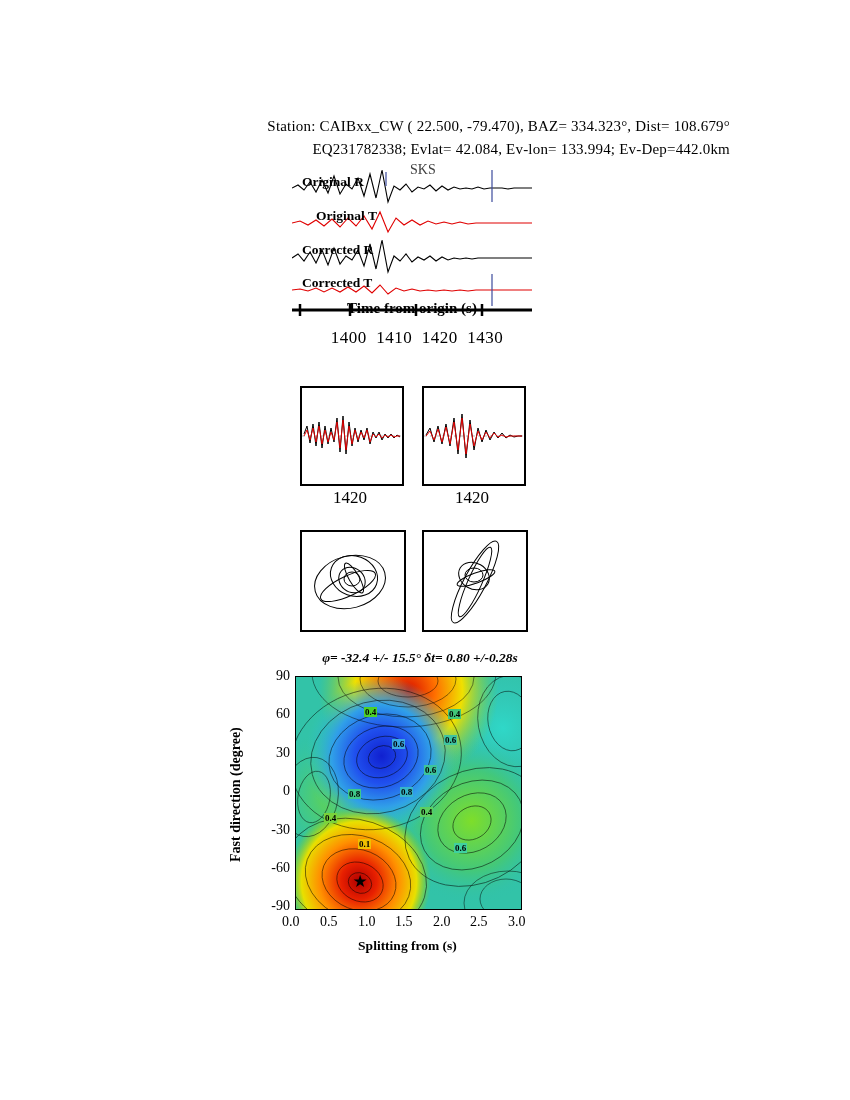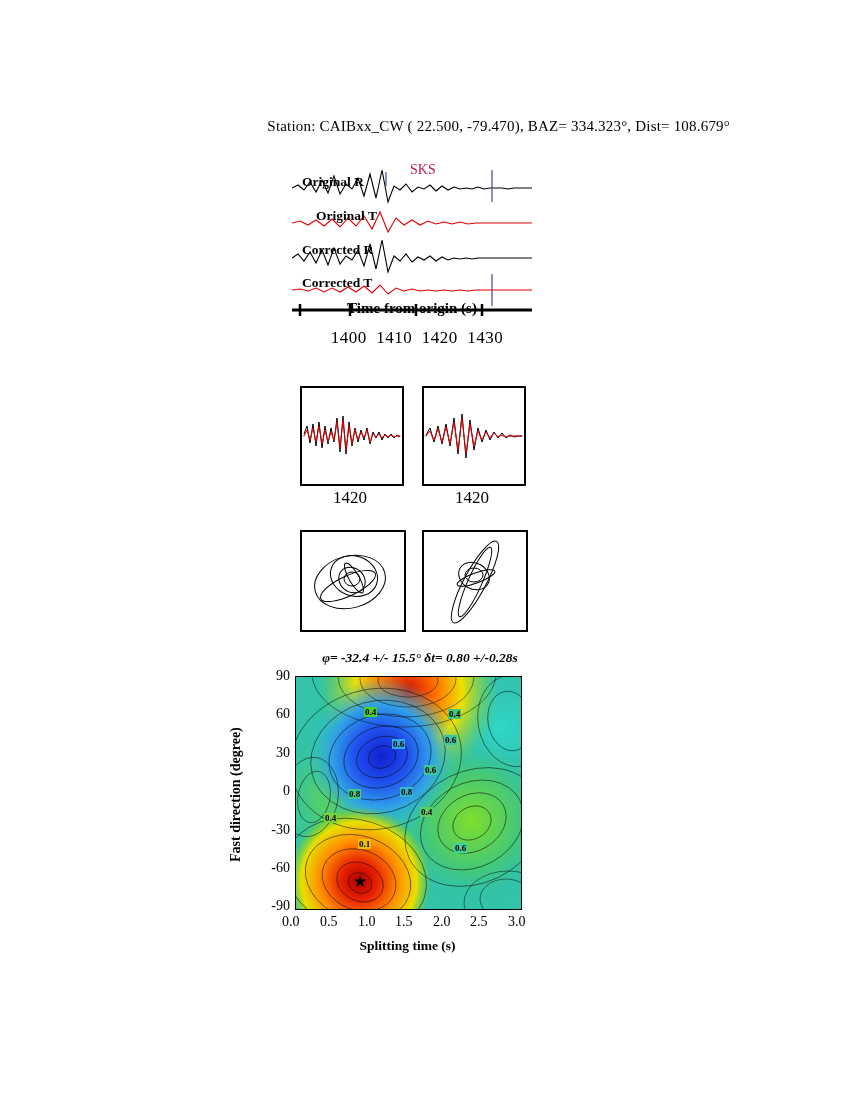--- a/index.html
+++ b/index.html
@@ -12,21 +12,21 @@
 
   
   .hdr{position:absolute;left:0;top:0;width:730px;text-align:right;}
   .hdr .l1{font-size:15px;letter-spacing:.2px;margin-top:118px;}
   .hdr .l2{font-size:15px;letter-spacing:.2px;margin-top:6px;}
 
   
   .wf{position:absolute;left:292px;top:168px;width:240px;height:150px;}
   .wf svg{display:block;}
   .wf-lab{position:absolute;font-weight:bold;font-size:13.5px;white-space:nowrap;}
-  .sks{position:absolute;color:#be185d;font-size:14px;font-weight:normal;}
+  .sks{position:absolute;color:#404040;font-size:14px;font-weight:normal;}
   .timelab{position:absolute;left:292px;top:300px;width:240px;text-align:center;
            font-size:15px;font-weight:bold;}
   .axisnums{position:absolute;left:272px;top:328px;width:290px;text-align:center;
             font-size:17px;letter-spacing:.5px;}
   .box{position:absolute;border:2px solid #000;background:#fff;}
   .boxlab{position:absolute;font-size:17px;text-align:center;}
 
   
   .cc-title{position:absolute;left:270px;top:650px;width:300px;text-align:center;
             font-size:13.5px;font-weight:bold;font-style:italic;}
@@ -46,20 +46,21 @@
 
   .clabel{position:absolute;font-size:9px;font-weight:bold;color:#000;}
 </style>
 </head>
 <body>
 
 <div class="page">
 
   <div class="hdr">
     <div class="l1">Station: CAIBxx_CW ( 22.500,  -79.470), BAZ=  334.323°, Dist=  108.679°</div>
+    <div class="l2">EQ231782338; Evlat=  42.084, Ev-lon= 133.994; Ev-Dep=442.0km</div>
   </div>
 
   <div class="wf">
     <svg width="240" height="150" viewBox="0 0 240 150">
 
       <polyline fill="none" stroke="#000" stroke-width="1.1" points="0,20 6,17 12,22 18,14 24,24 30,12 36,25 42,8 48,26 54,16 60,21 66,10 72,28 78,6 84,30 90,2 96,34 102,18 108,22 114,16 120,24 126,19 132,21 138,17 144,23 150,18 156,22 162,19 168,21 174,20 180,21 186,19 192,21 198,20 204,20 210,20 216,21 222,20 228,20 234,20 240,20"></polyline>
 
       <polyline fill="none" stroke="#e00000" stroke-width="1.1" points="0,55 8,53 16,57 24,52 32,58 40,51 48,59 56,50 64,58 72,48 80,61 88,44 96,64 104,50 112,57 120,52 128,57 136,53 144,56 152,54 160,56 168,54 176,56 184,55 192,55 200,55 208,55 216,55 224,55 232,55 240,55"></polyline>
 
       <polyline fill="none" stroke="#000" stroke-width="1.1" points="0,90 6,86 12,93 18,84 24,95 30,82 36,97 42,80 48,96 54,88 60,92 66,82 72,98 78,76 84,101 90,72 96,104 102,88 108,93 114,86 120,94 126,89 132,92 138,88 144,93 150,89 156,92 162,90 168,91 174,90 180,91 186,90 192,90 198,90 204,90 210,90 216,90 222,90 228,90 234,90 240,90"></polyline>
@@ -237,15 +238,15 @@
   <div class="xticks">
     <span style="left:12px;">0.0</span>
     <span style="left:50px;">0.5</span>
     <span style="left:88px;">1.0</span>
     <span style="left:125px;">1.5</span>
     <span style="left:163px;">2.0</span>
     <span style="left:200px;">2.5</span>
     <span style="left:238px;">3.0</span>
   </div>
 
-  <div class="xlab">Splitting time (s)</div>
+  <div class="xlab">Splitting from (s)</div>
 
 </div>
 
 </body></html>

